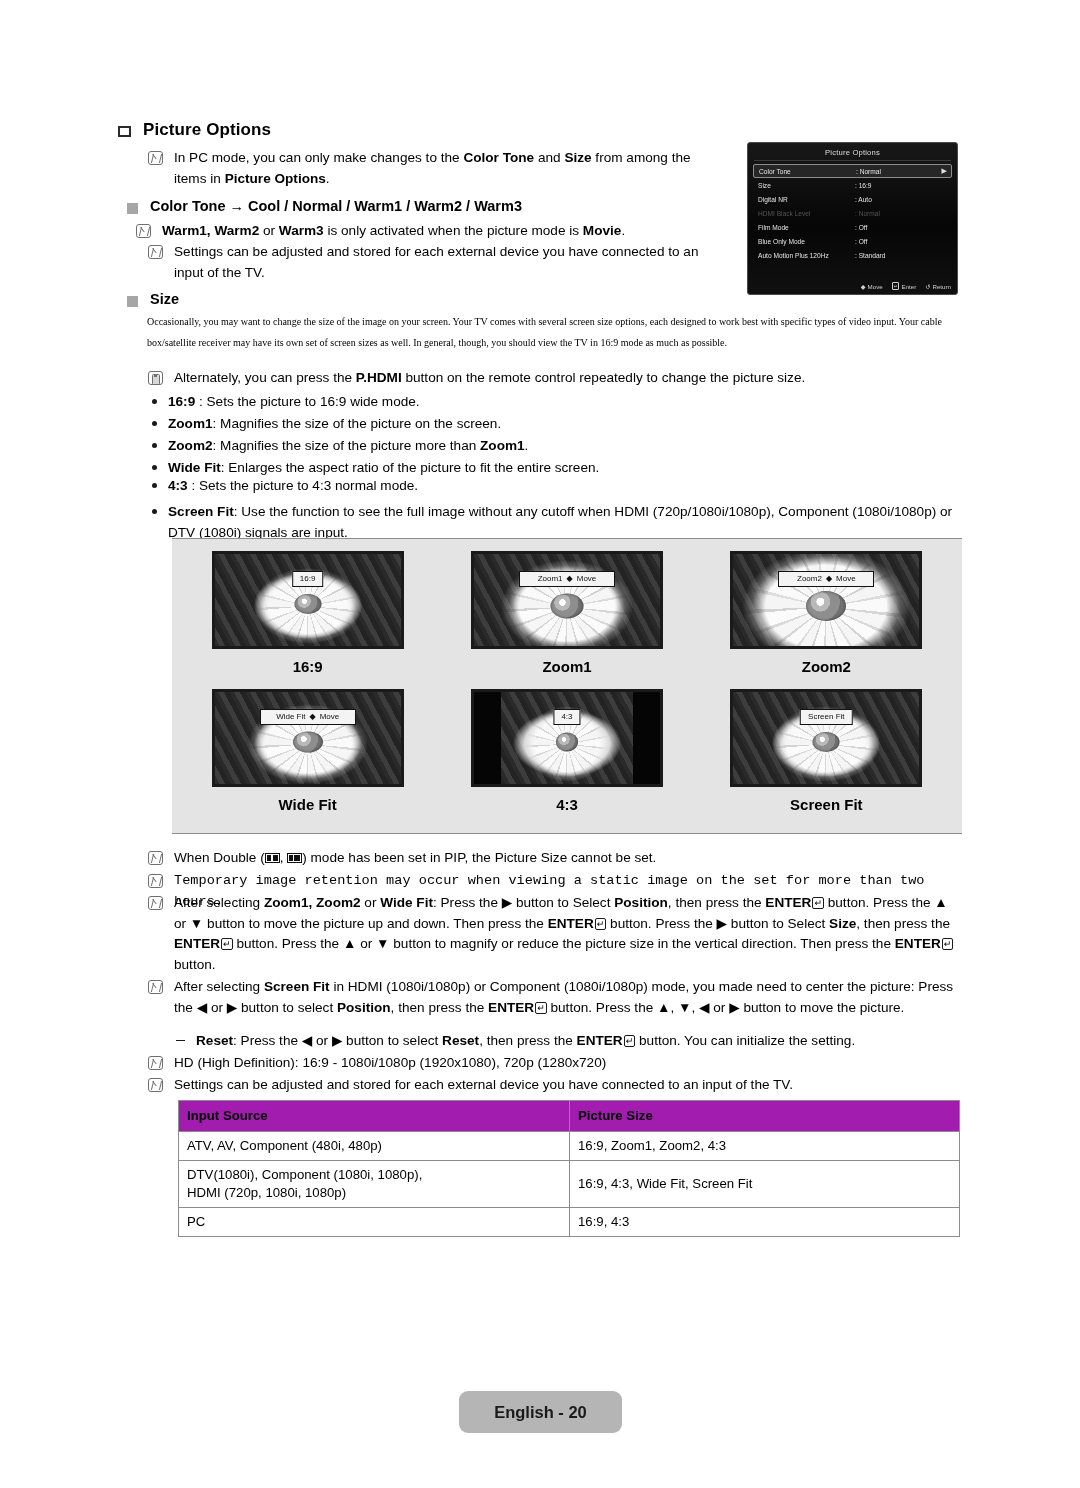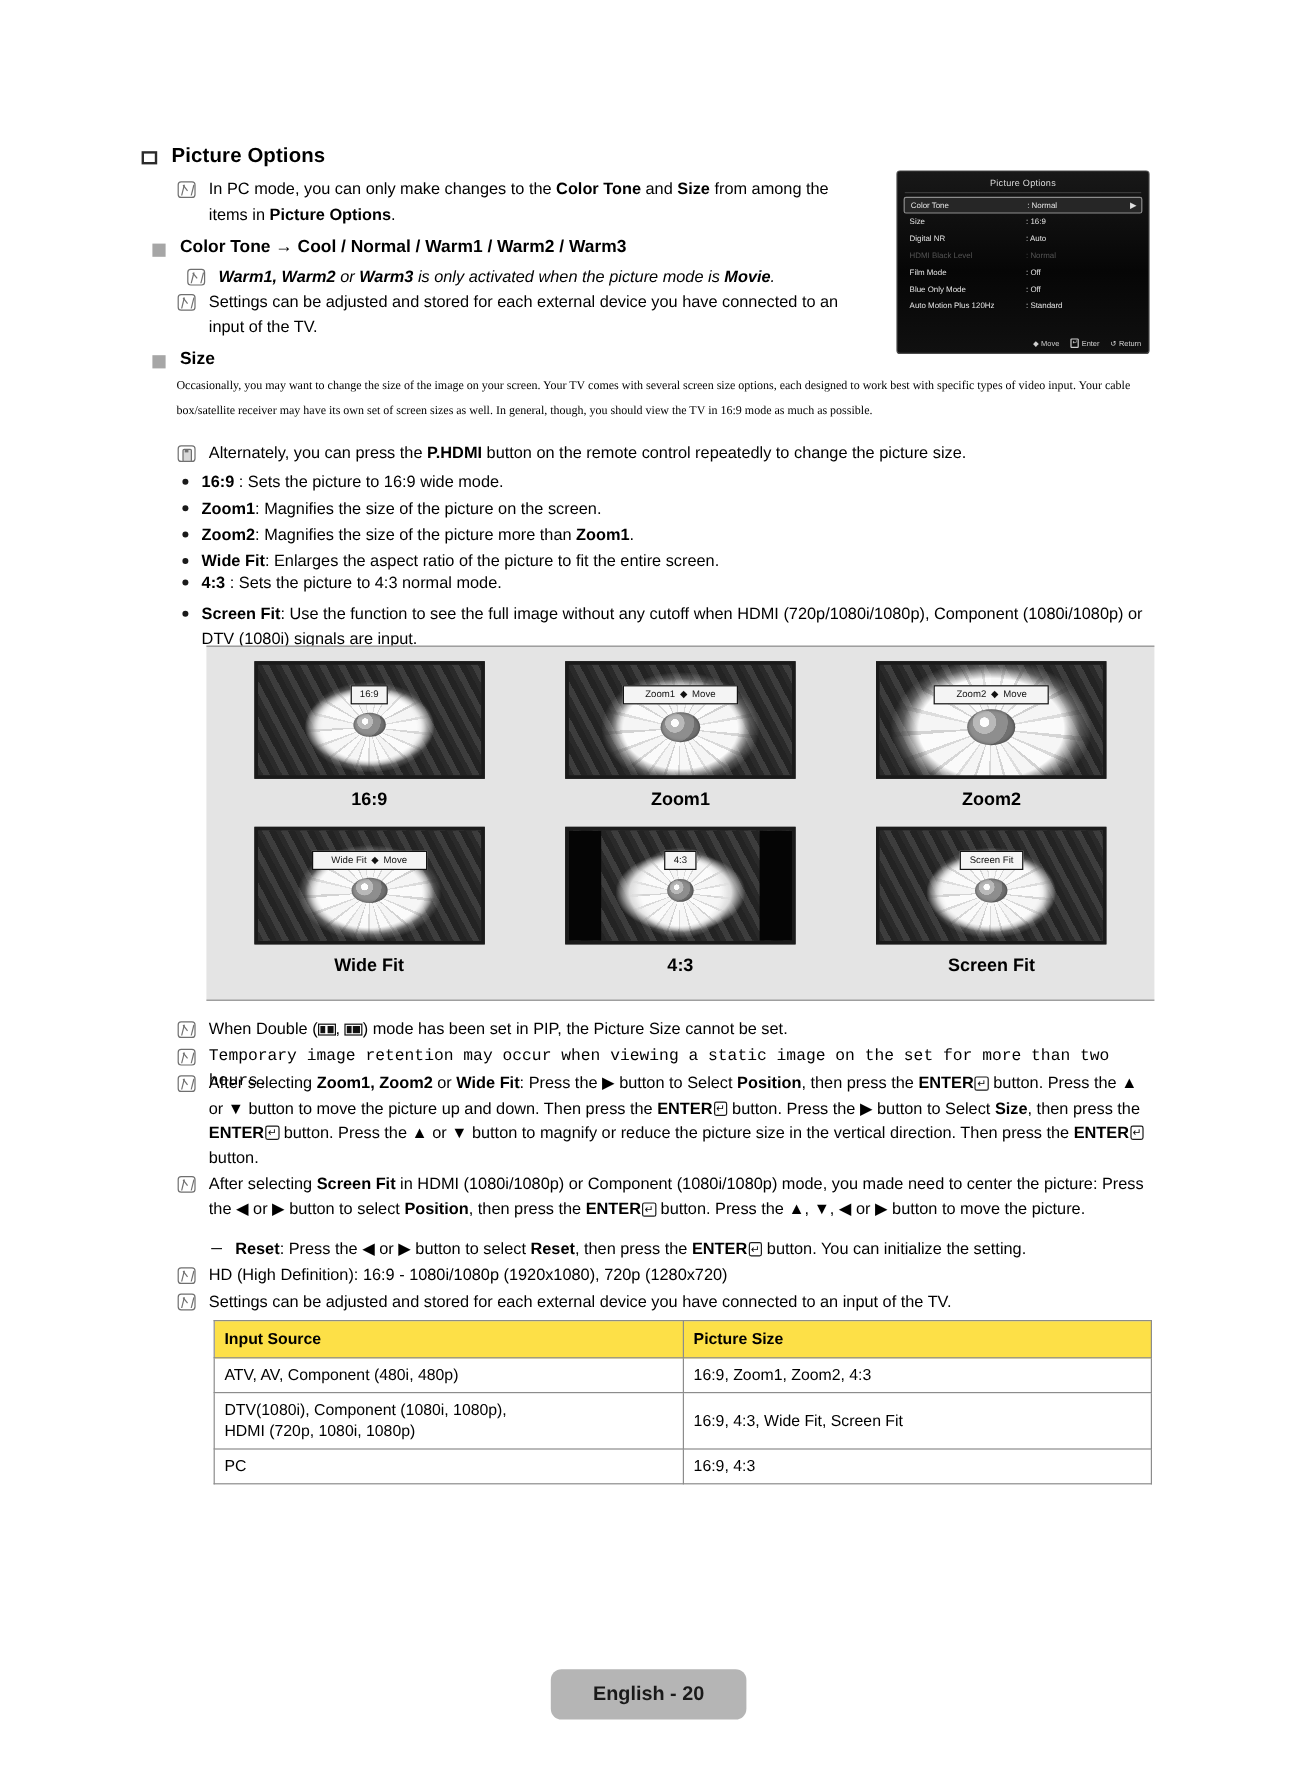--- a/index.html
+++ b/index.html
@@ -320,21 +320,21 @@
     font-size: 13.2px;
   }
   .tbl th, .tbl td {
     border: 1px solid #8c8c8c;
     text-align: left;
     padding: 5px 8px;
     font-weight: normal;
     line-height: 18px;
   }
   .tbl th {
-    background: #fde047;
+    background: #a21caf;
     font-weight: bold;
     padding: 6px 8px;
   }
   .tbl .c1 { width: 391px; }
 
   
   .footer {
     position: absolute;
     left: 459px; top: 1391px;
     width: 163px; height: 42px;
@@ -361,21 +361,21 @@
   <div class="note-row" style="left:148px; top:148px; width:578px;justify-content:flex-end;">
     <span class="ico-note"></span>
     <span class="note-txt">In PC mode, you can only make changes to the <b>Color Tone</b> and <b>Size</b> from among the items in <b>Picture Options</b>.</span>
   </div>
 
   <div class="sec-head" style="left:127px; top:198px;">
     <span class="ico-gray-sq"></span>
     <span class="h2">Color Tone → Cool / Normal / Warm1 / Warm2 / Warm3</span>
   </div>
 
-  <div class="note-row" style="left:156px; top:221px; width:580px;font-style:italic;">
+  <div class="note-row" style="left:136px; top:221px; width:580px;">
     <span class="ico-note"></span>
     <span class="note-txt"><b>Warm1, Warm2</b> or <b>Warm3</b> is only activated when the picture mode is <b>Movie</b>.</span>
   </div>
 
   <div class="note-row" style="left:148px; top:242px; width:580px;">
     <span class="ico-note"></span>
     <span class="note-txt">Settings can be adjusted and stored for each external device you have connected to an input of the TV.</span>
   </div>
 
   <div class="sec-head" style="left:127px; top:291px;">

